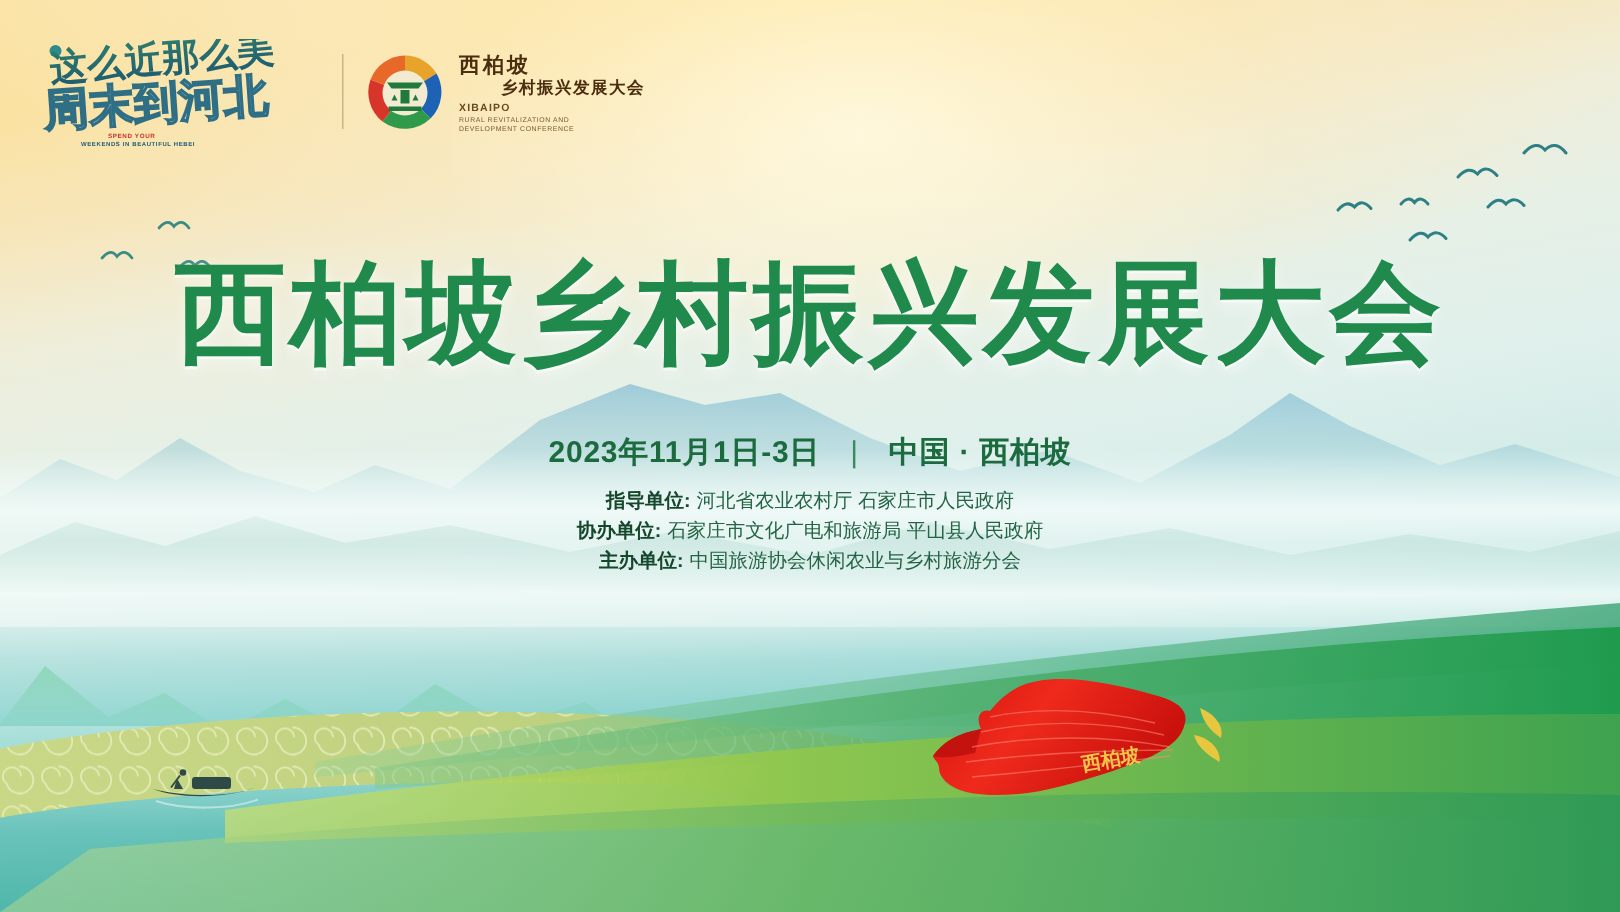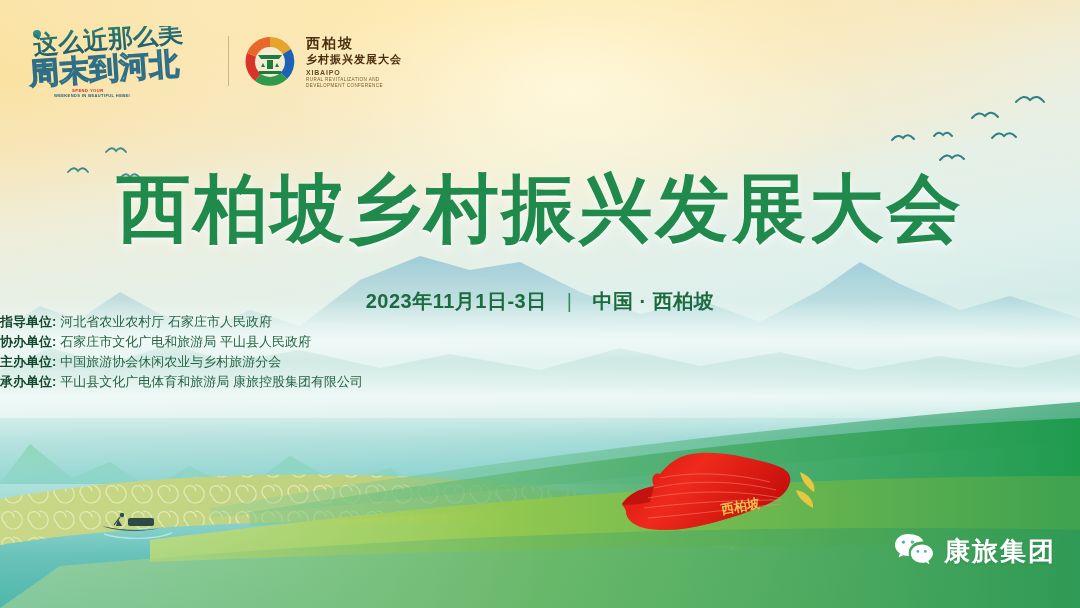--- a/index.html
+++ b/index.html
@@ -27,32 +27,32 @@
   
   .title{
     position:absolute;left:0;right:0;top:160px;text-align:center;
     font-size:74px;font-weight:bold;letter-spacing:3px;color:#1f8a4c;
     font-family:"DejaVu Sans","Liberation Sans",sans-serif;
     text-shadow:0 2px 0 rgba(255,255,255,.55),0 4px 10px rgba(255,255,255,.5);
   }
   .datebar{position:absolute;left:0;right:0;top:288px;text-align:center;
     font-size:20px;font-weight:bold;color:#1c6b3f;letter-spacing:.5px;}
   .datebar .sep{display:inline-block;margin:0 14px;color:#3b8a5e;font-weight:normal;}
-  .orgs{position:absolute;left:0;right:0;top:312px;text-align:left;color:#215f3f;}
+  .orgs{position:absolute;left:0;right:0;top:324px;text-align:center;color:#215f3f;}
   .orgrow{font-size:13px;line-height:20px;white-space:nowrap;}
   .orgrow .lbl{font-weight:bold;color:#14472c;}
   .orgrow .val{font-weight:normal;color:#246444;margin-left:4px;}
   
   .hebei-logo{position:absolute;left:26px;top:26px;width:188px;height:72px;}
   .divider{position:absolute;left:228px;top:36px;width:1px;height:50px;background:rgba(120,100,60,.38);}
   .xbp-logo{position:absolute;left:243px;top:34px;height:56px;display:flex;align-items:center;gap:9px;}
   .xbp-mark{width:54px;height:54px;flex:0 0 54px;}
   .xbp-txt{display:flex;flex-direction:column;justify-content:center;color:#4a2f14;}
   .xbp-cn1{font-size:14px;font-weight:bold;letter-spacing:2px;line-height:15px;color:#4b2d10;}
-  .xbp-cn2{font-size:11px;font-weight:bold;letter-spacing:1px;line-height:14px;margin-top:1px;color:#4b2d10;}
+  .xbp-cn2{font-size:11px;font-weight:bold;letter-spacing:1px;line-height:14px;margin-top:1px;color:#4b2d10;margin-left:28px;}
   .xbp-en1{font-size:7px;font-weight:bold;letter-spacing:.8px;line-height:9px;margin-top:2px;color:#6b4a22;}
   .xbp-en2{font-size:4.6px;letter-spacing:.4px;line-height:6px;color:#7a5a30;}
   
   .watermark{position:absolute;right:24px;bottom:38px;display:flex;align-items:center;gap:10px;}
   .wm-text{font-size:26px;font-weight:bold;color:#ffffff;letter-spacing:2px;
     font-family:"DejaVu Sans","Liberation Sans",sans-serif;text-shadow:0 1px 3px rgba(0,0,0,.12);}
   
   .birds,.boat,.ribbons,.pattern-band{position:absolute;}
   .flag{position:absolute;left:604px;top:442px;width:250px;height:105px;}
 </style>
@@ -290,34 +290,16 @@
   <div class="orgs">
     <div class="orgrow">
       <span class="lbl">指导单位:</span><span class="val">河北省农业农村厅  石家庄市人民政府</span>
     </div>
     <div class="orgrow">
       <span class="lbl">协办单位:</span><span class="val">石家庄市文化广电和旅游局  平山县人民政府</span>
     </div>
     <div class="orgrow">
       <span class="lbl">主办单位:</span><span class="val">中国旅游协会休闲农业与乡村旅游分会</span>
     </div>
-    <div class="orgrow">
-      <span class="lbl">承办单位:</span><span class="val">平山县文化广电体育和旅游局  康旅控股集团有限公司</span>
-    </div>
-  </div>
-
-  <div class="watermark">
-    <span>
-      <svg width="40" height="34" viewBox="0 0 40 34">
-        <g fill="#ffffff">
-          <path d="M14,2 C6.8,2 1,6.9 1,12.9 c0,3.4 1.9,6.4 4.9,8.4 L4.6,25.6 l4.6,-2.4 c1.5,0.4 3.1,0.7 4.8,0.7 c0.4,0 0.8,0 1.2,-0.1 c-0.3,-1 -0.5,-2 -0.5,-3 C14.7,14.2 20.6,9.4 28,9.4 c0.5,0 1,0 1.4,0.1 C28.1,4.9 21.7,2 14,2 Z"></path>
-          <circle cx="9.4" cy="10.1" r="1.7" fill="#4cb5a8"></circle>
-          <circle cx="18.4" cy="10.1" r="1.7" fill="#4cb5a8"></circle>
-          <path d="M39,21.6 c0,-5.1 -5,-9.2 -11.1,-9.2 c-6.2,0 -11.1,4.1 -11.1,9.2 c0,5.1 5,9.2 11.1,9.2 c1.3,0 2.6,-0.2 3.8,-0.6 l3.7,2 l-1,-3.4 C37,27 39,24.5 39,21.6 Z"></path>
-          <circle cx="23.8" cy="19.4" r="1.4" fill="#4cb5a8"></circle>
-          <circle cx="31.3" cy="19.4" r="1.4" fill="#4cb5a8"></circle>
-        </g>
-      </svg>
-    </span>
-    <span class="wm-text">康旅集团</span>
-  </div>
+  </div>
+
 
 </div>
 
 </body></html>

